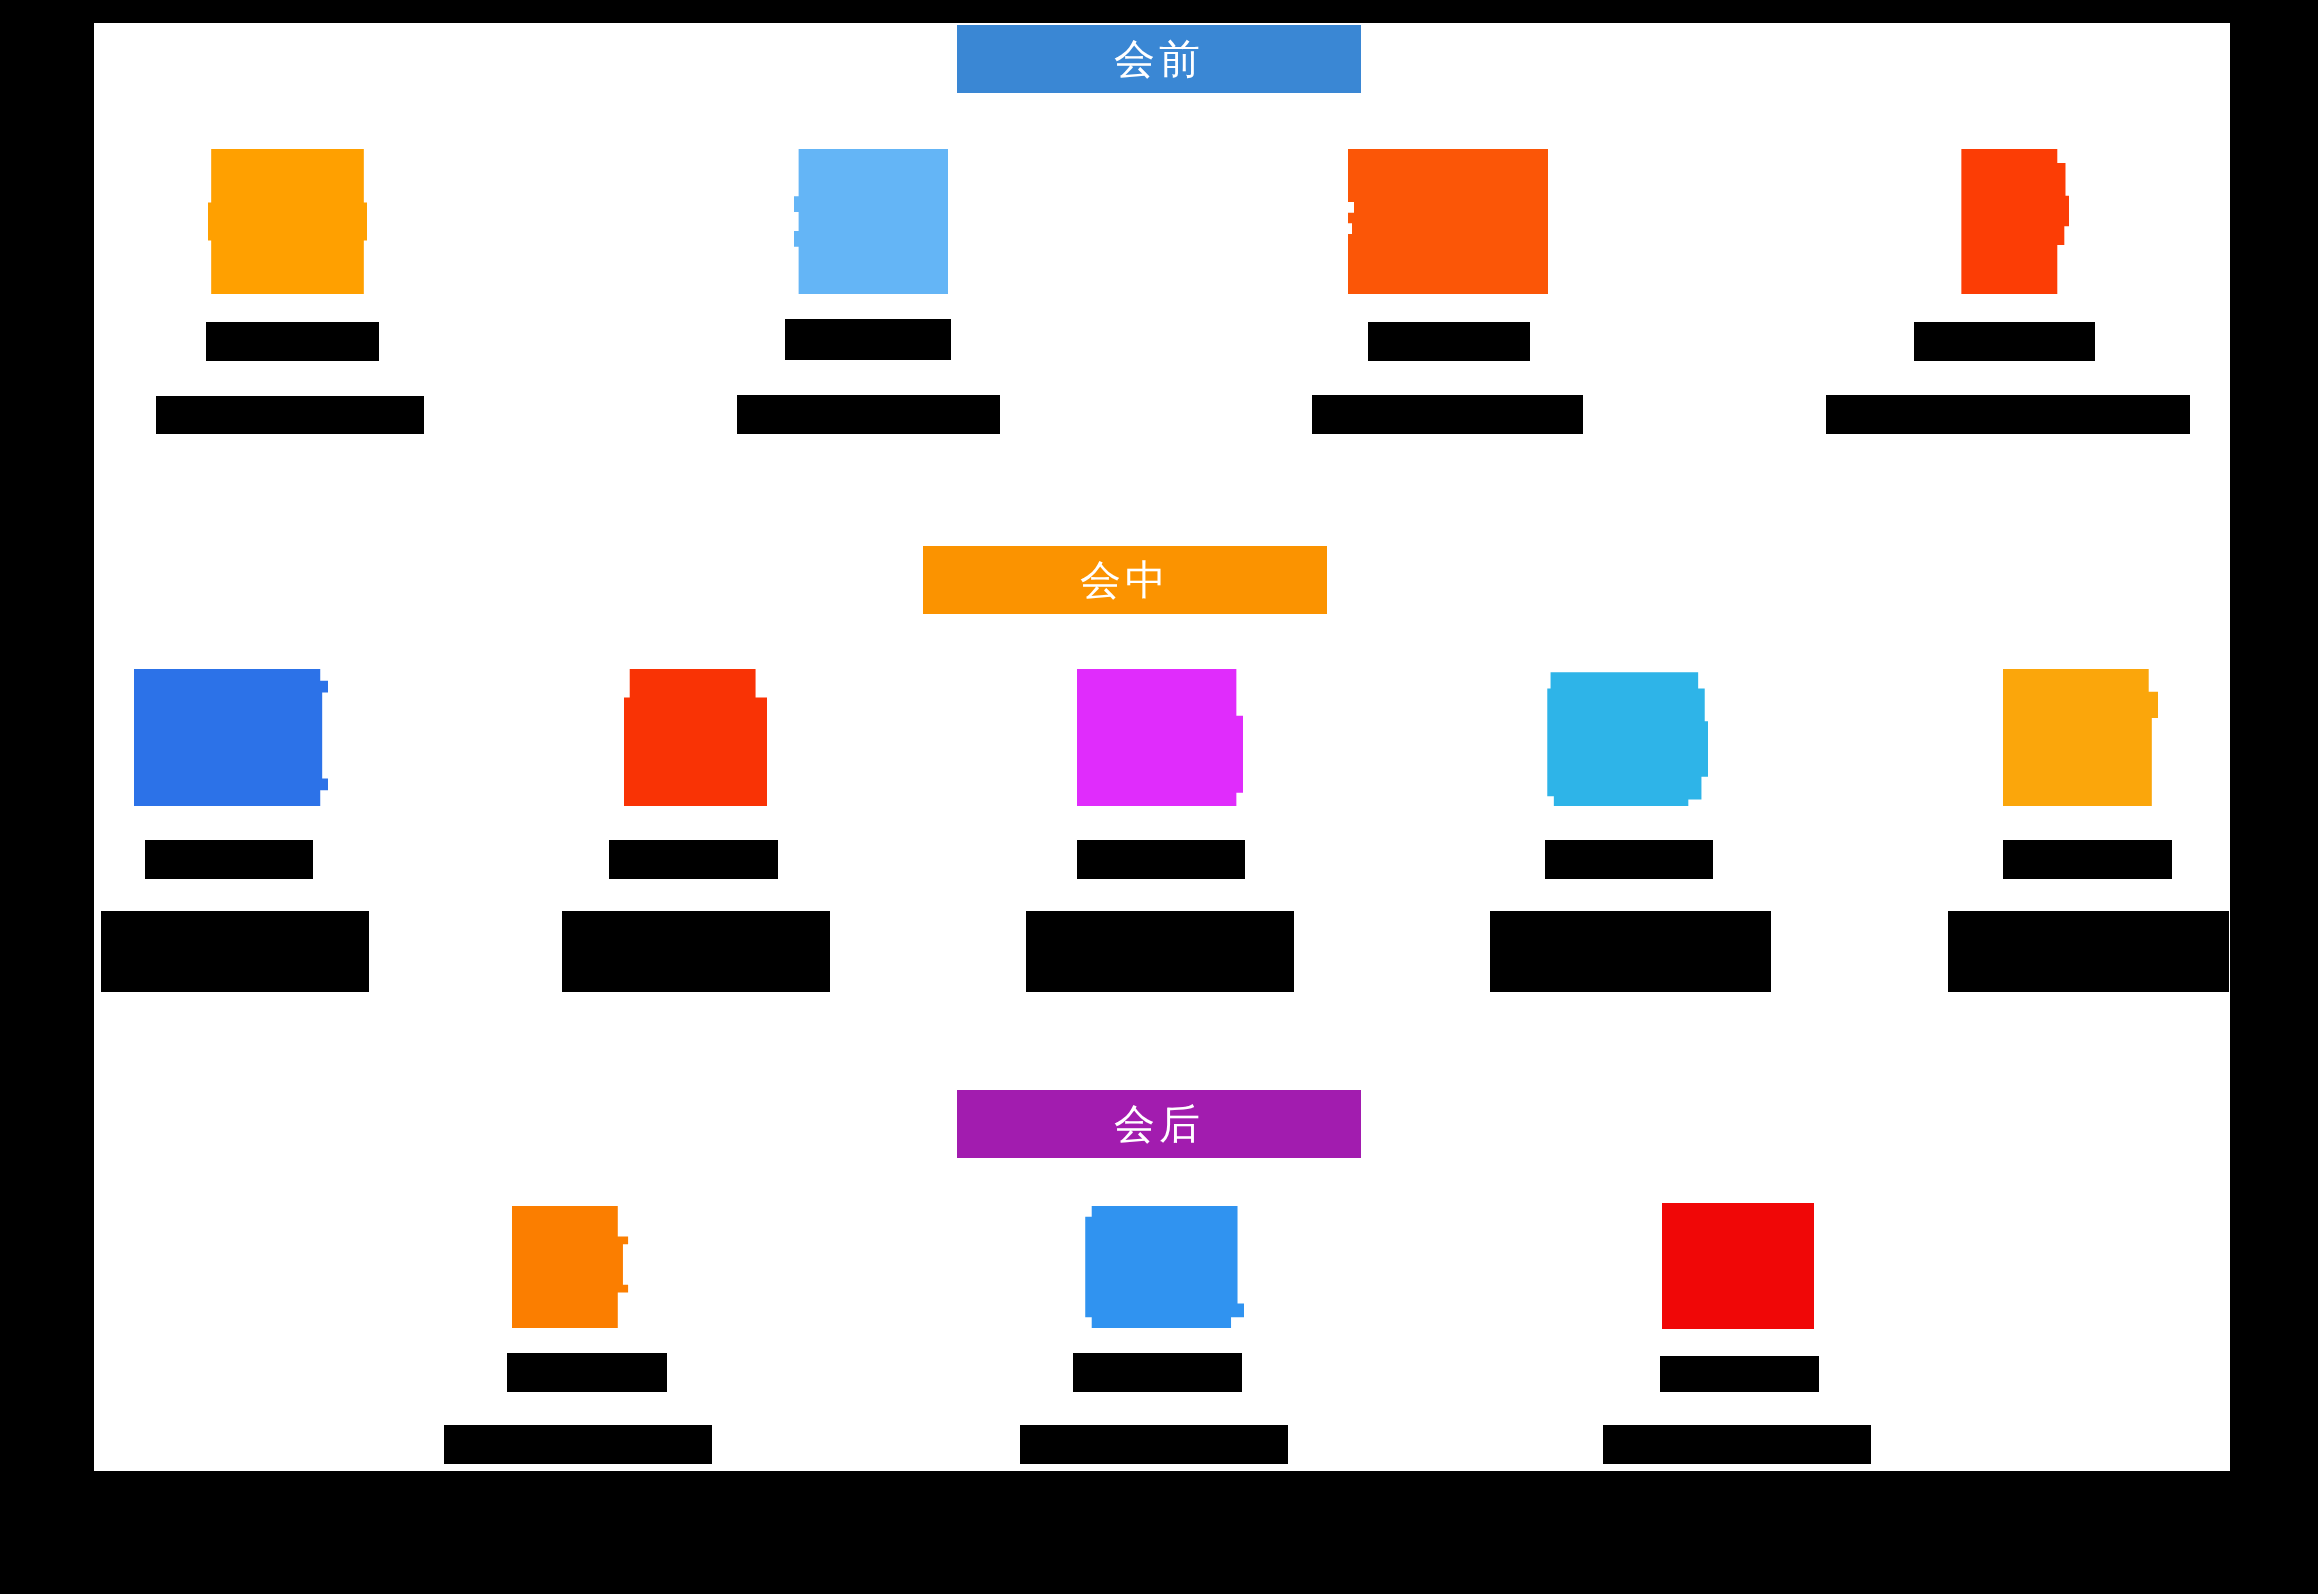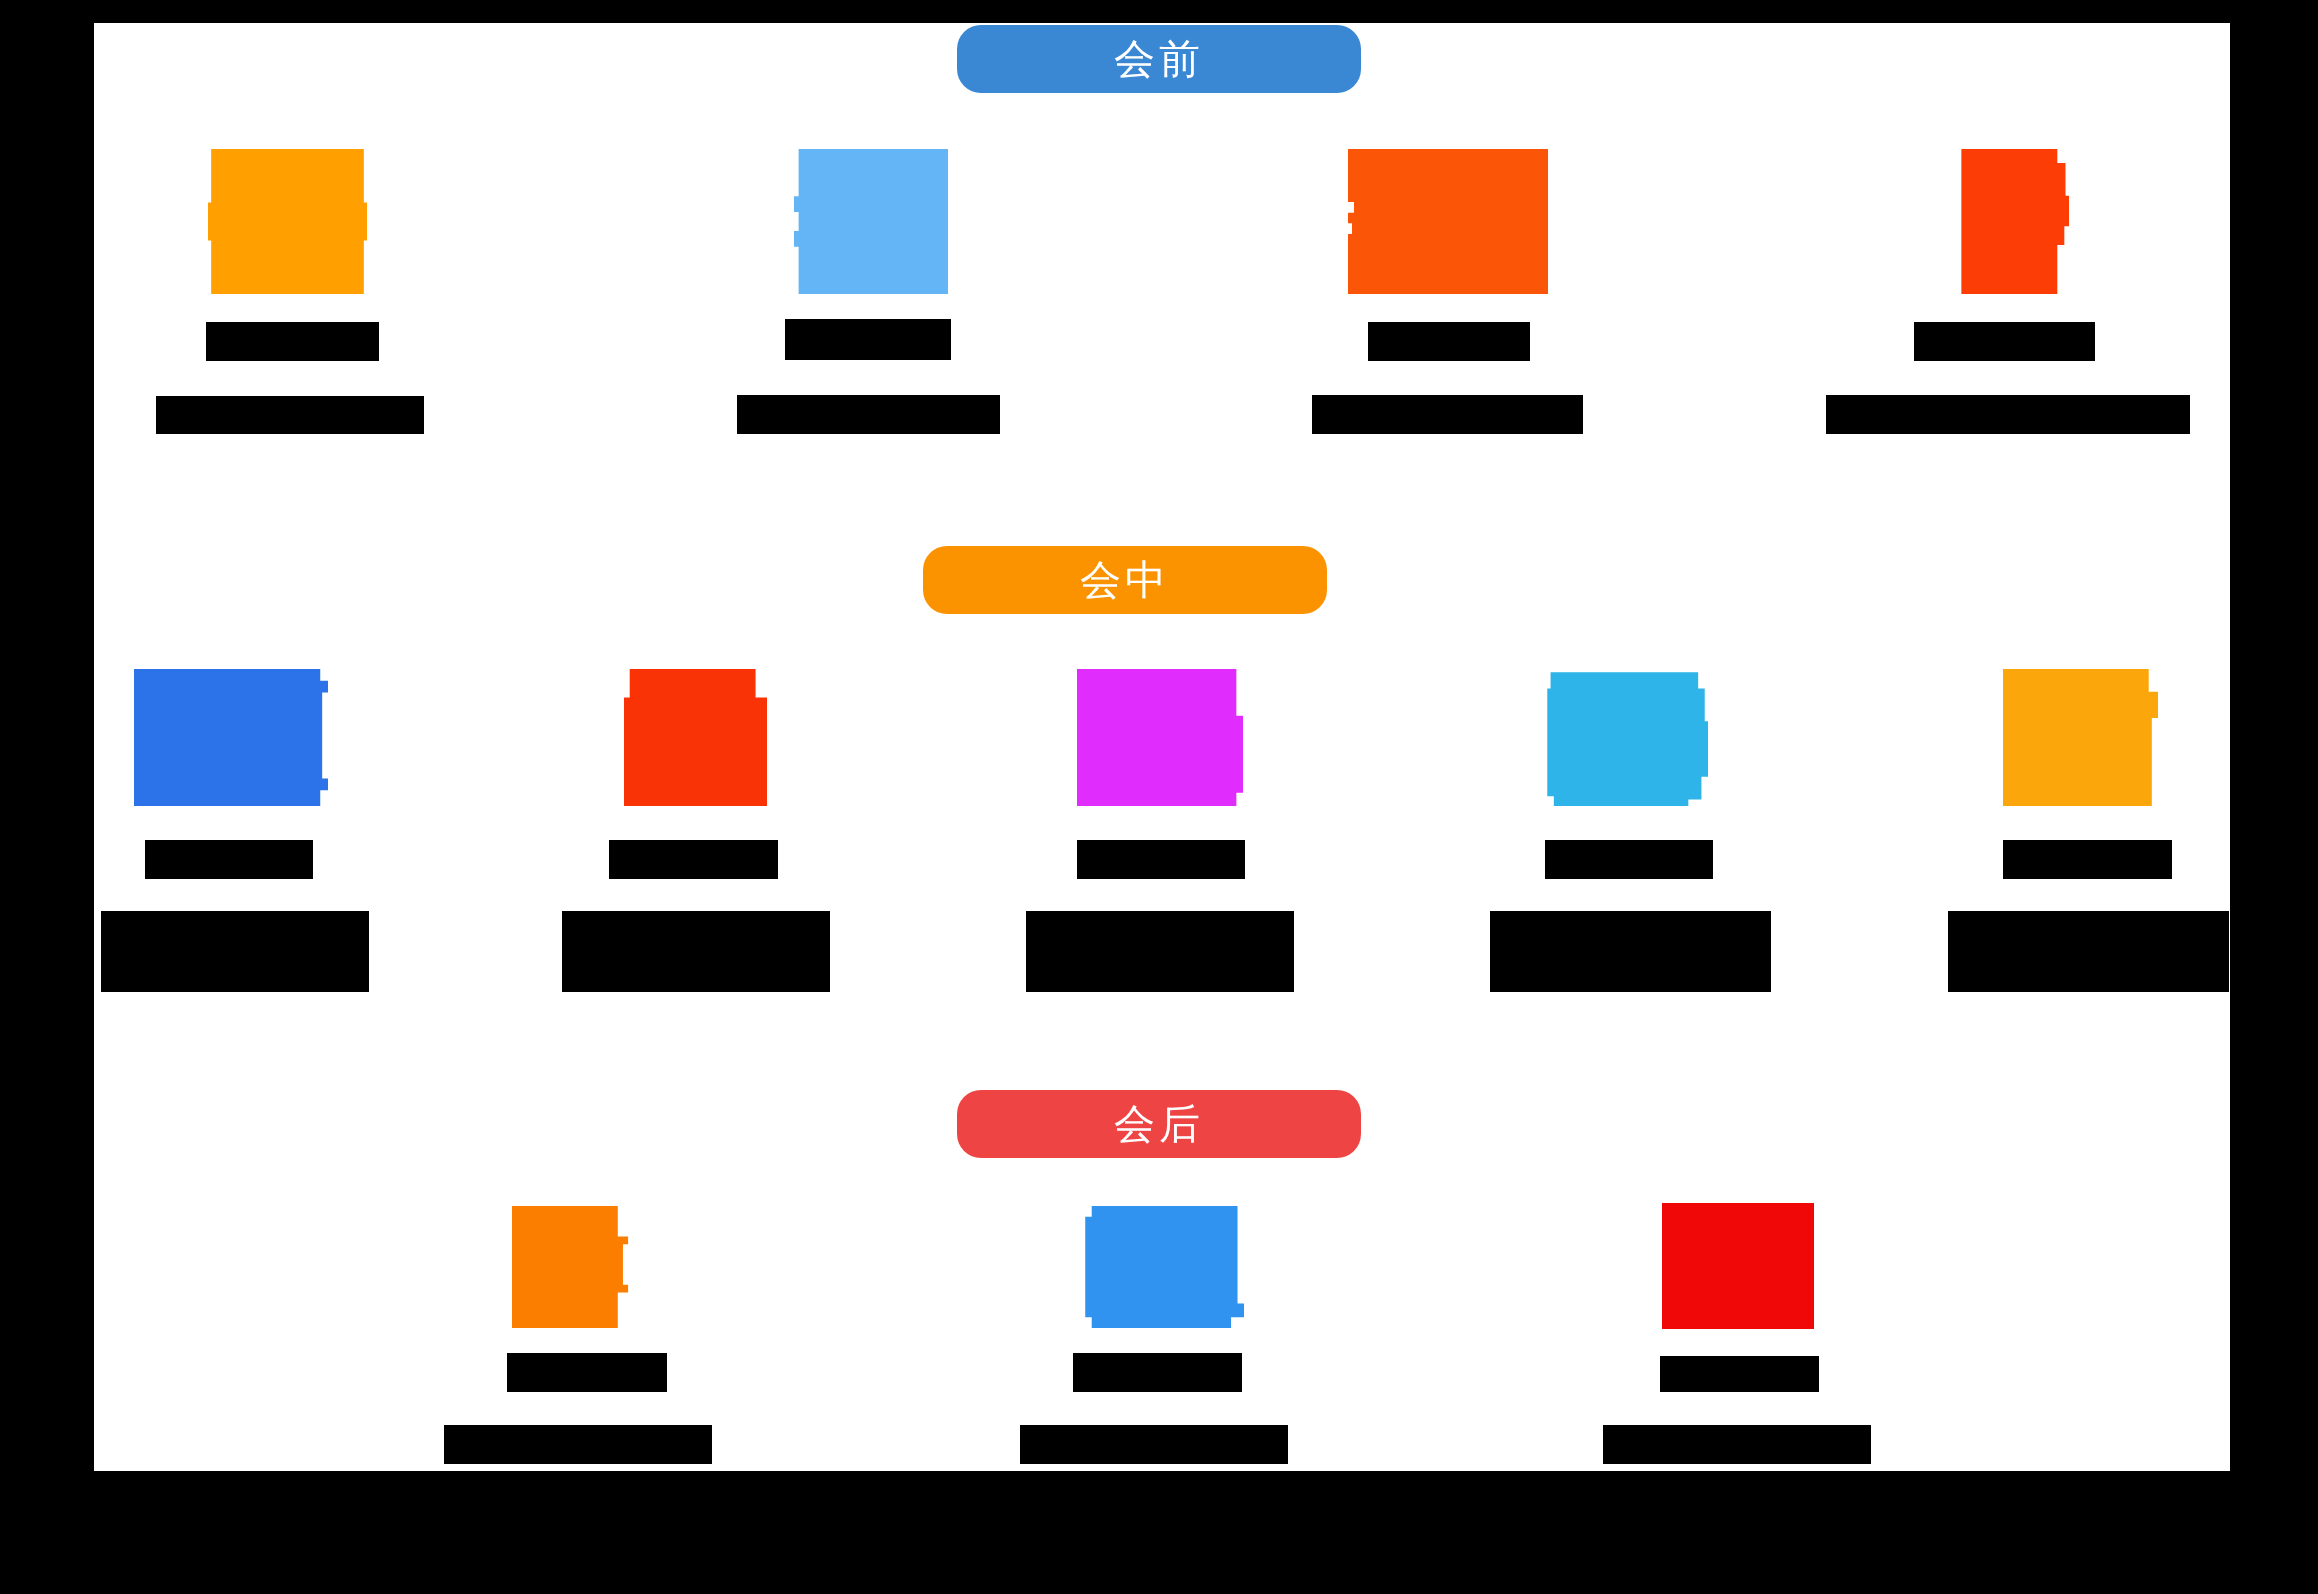--- a/index.html
+++ b/index.html
@@ -24,21 +24,20 @@
   .banner{
     position:absolute;
     height:68px;
     display:flex;align-items:center;justify-content:center;
     color:#ffffff;
     font-size:41px;
     letter-spacing:3.9px;
     line-height:1;
     font-weight:400;
     white-space:nowrap;
-    border-radius:24px;
   }
 
   
   .icon{
     position:absolute;
     display:block;
   }
   .icon svg{display:block;width:100%;height:100%;}
 
   
@@ -114,21 +113,21 @@
       </span>
       <span class="redact title" style="left: 1545px; top: 840px; width: 168px; height: 39px;"></span>
       <span class="redact desc" style="left: 1490px; top: 911px; width: 281px; height: 81px;"></span>
       <span class="icon" style="left: 2003px; top: 669px; width: 155px; height: 137px;">
         <svg viewBox="0 0 100 84" preserveAspectRatio="none">
           <path fill="#FBA60B" d="M0 0 H94 V14 H100 V30 H96 V84 H0 Z"></path>
         </svg>
       </span>
       <span class="redact title" style="left: 2003px; top: 840px; width: 169px; height: 39px;"></span>
       <span class="redact desc" style="left: 1948px; top: 911px; width: 281px; height: 81px;"></span>
-      <div class="banner" style="left: 957px; top: 1090px; width: 404px; height: 68px; background: #ef4444; text-align: center;">会后</div>
+      <div class="banner" style="left: 957px; top: 1090px; width: 404px; height: 68px; background: #a21caf; text-align: center;">会后</div>
       <span class="icon" style="left: 512px; top: 1206px; width: 129px; height: 122px;">
         <svg viewBox="0 0 100 96" preserveAspectRatio="none">
           <path fill="#FB7E00" d="M0 0 H82 V24 H90 V30 H86 V62 H90 V68 H82 V96 H0 Z"></path>
         </svg>
       </span>
       <span class="redact title" style="left: 507px; top: 1353px; width: 160px; height: 39px;"></span>
       <span class="redact desc" style="left: 444px; top: 1425px; width: 268px; height: 39px;"></span>
       <span class="icon" style="left: 1082px; top: 1206px; width: 162px; height: 122px;">
         <svg viewBox="0 0 100 90" preserveAspectRatio="none">
           <path fill="#3093F0" d="M6 0 H96 V72 H100 V82 H92 V90 H6 V82 H2 V8 H6 Z"></path>

